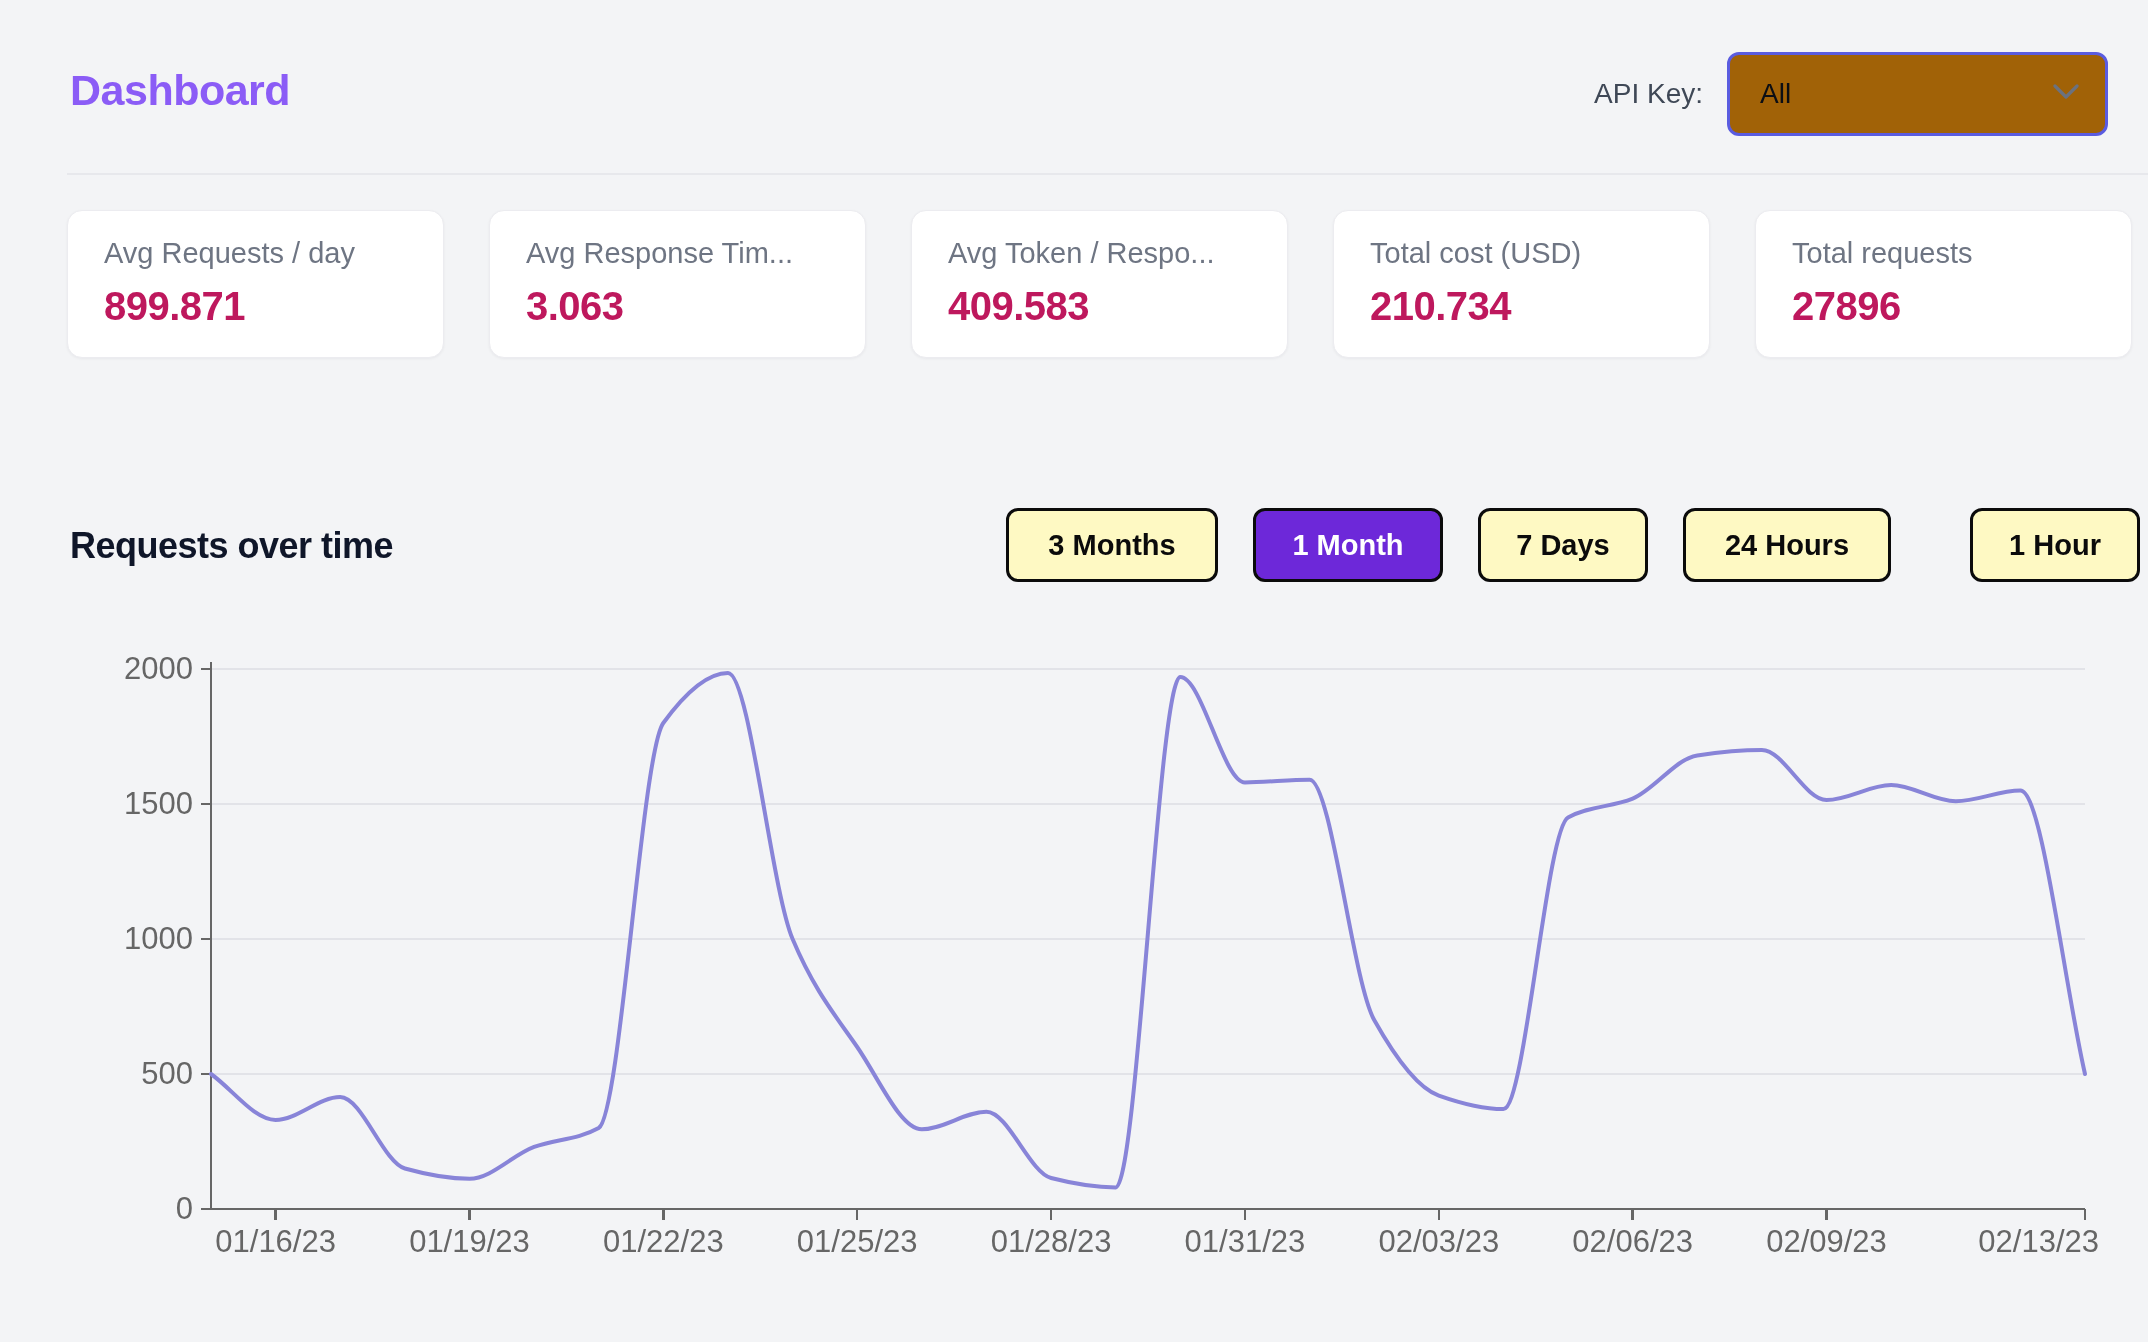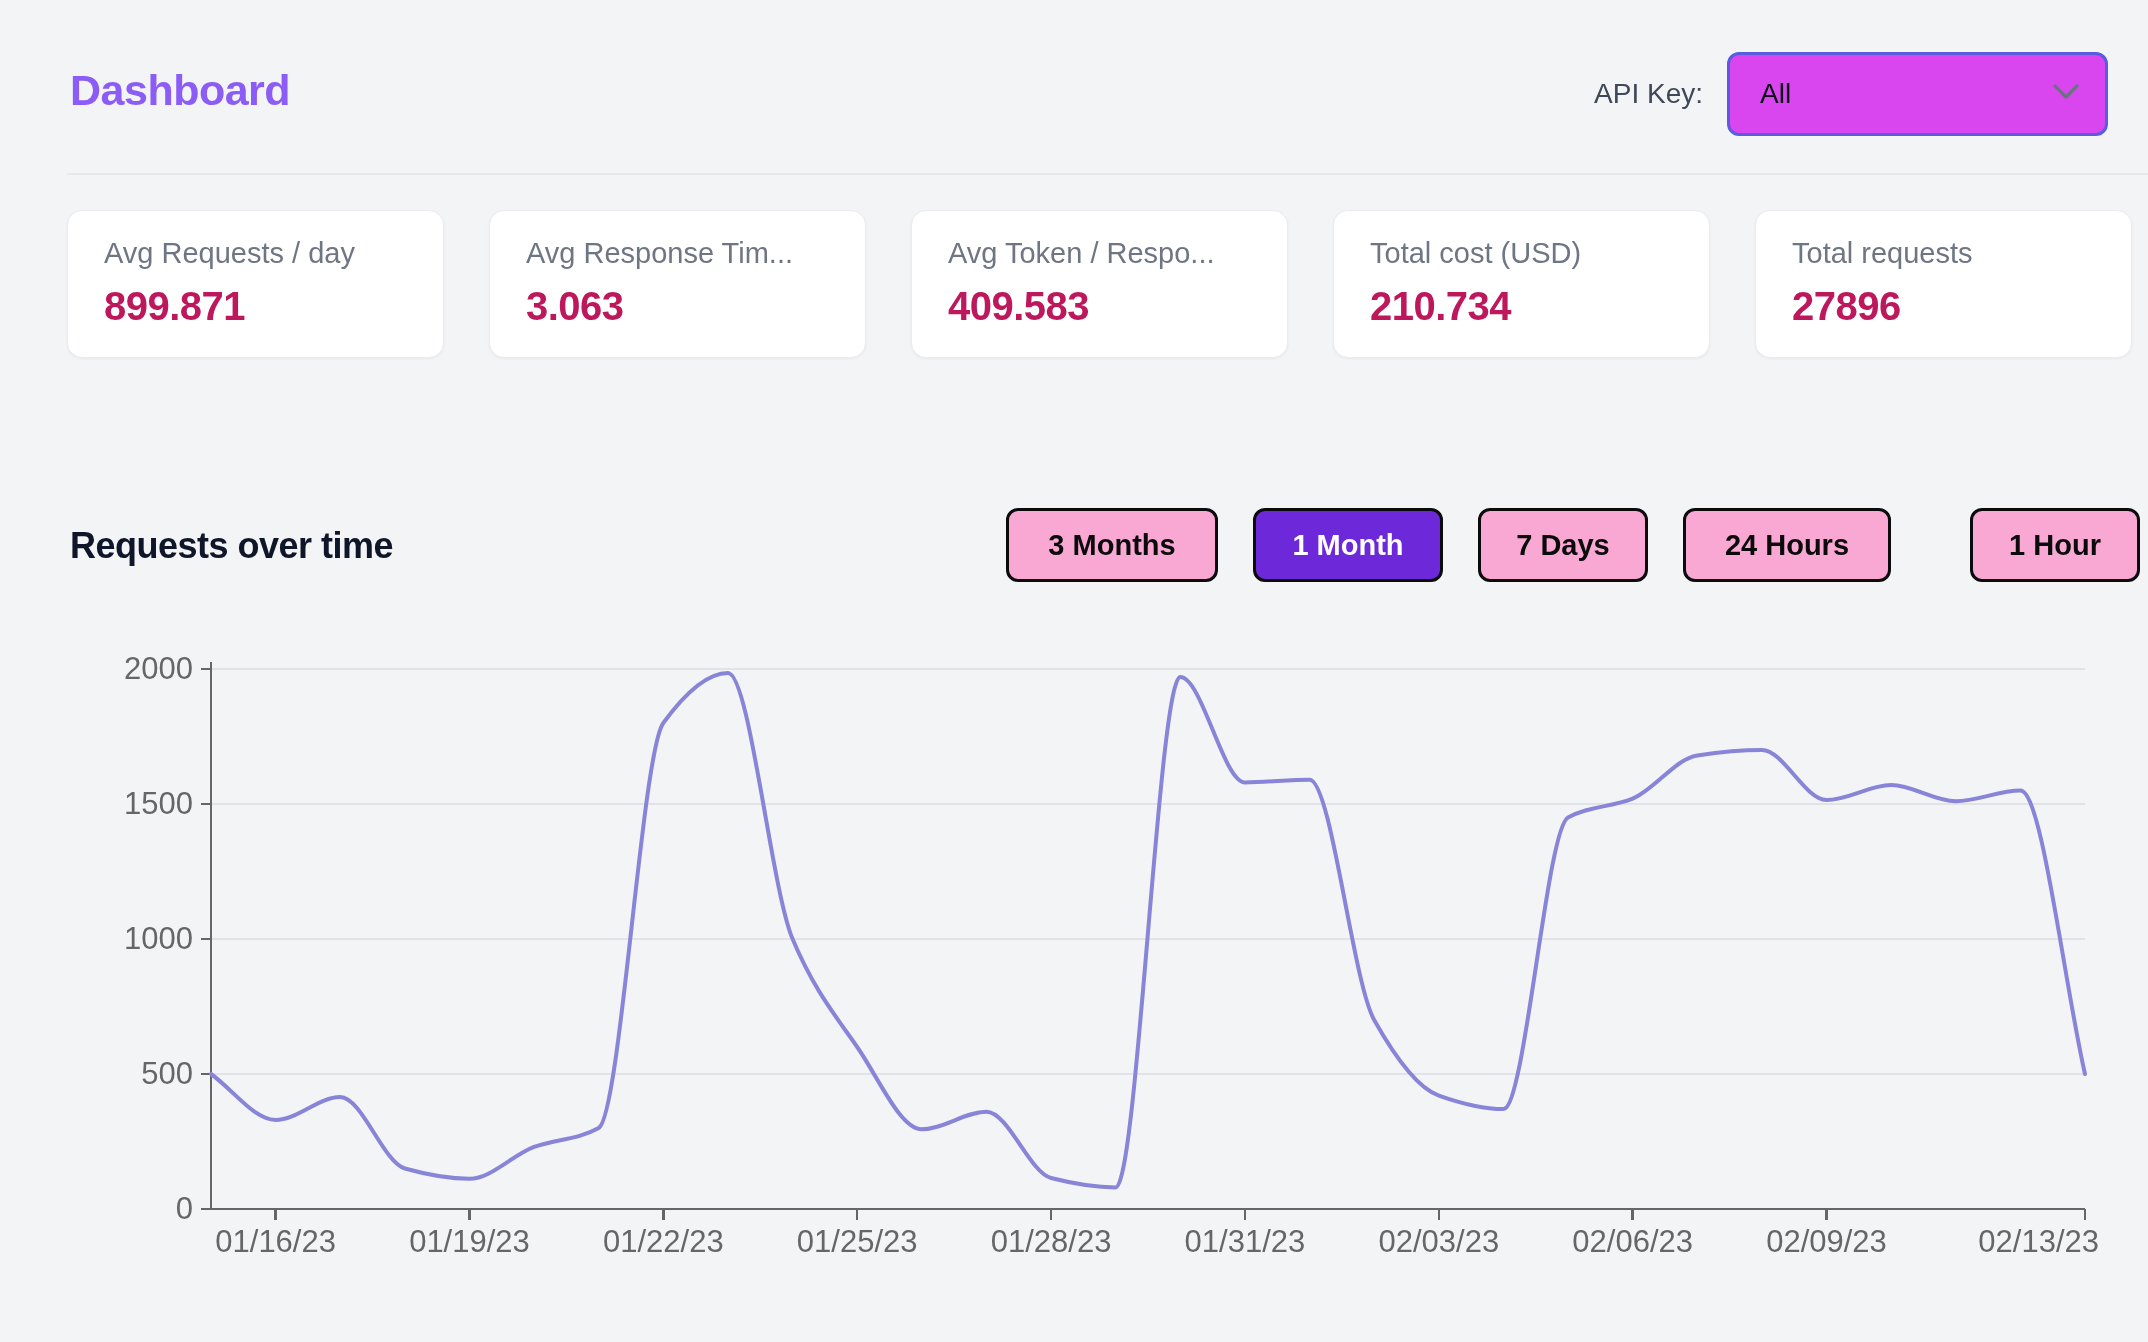--- a/index.html
+++ b/index.html
@@ -8,42 +8,42 @@
     position:relative;width:2148px;height:1342px;background:#f3f4f6;overflow:hidden;
     font-family:"Liberation Sans","DejaVu Sans",sans-serif;color:#131a27;
   }
   .page-title{
     position:absolute;left:70px;top:66px;font-size:43px;font-weight:700;
     letter-spacing:-0.5px;color:#8b5cf6;
   }
   .api-row{position:absolute;top:52px;right:40px;height:84px;display:flex;align-items:center;}
   .api-label{font-size:28px;color:#3f4856;margin-right:24px;}
   .api-select{
-    position:relative;width:381px;height:84px;background:#d946ef;border:3.5px solid #5a5ce0;
+    position:relative;width:381px;height:84px;background:#a16207;border:3.5px solid #5a5ce0;
     border-radius:12px;display:flex;align-items:center;padding:0 30px;cursor:pointer;
   }
   .api-select-value{font-size:28px;color:#0b0e14;}
   .api-select .chev{position:absolute;right:26px;top:50%;transform:translateY(-50%);}
   .divider{position:absolute;left:67px;right:0;top:173px;height:2px;background:#e7e8ec;}
   .cards{position:absolute;left:67px;top:210px;display:flex;gap:45px;}
   .card{
     width:377px;height:148px;background:#ffffff;border:1px solid #ececf0;border-radius:15px;
     padding:26px 30px 0 36px;box-shadow:0 1px 3px rgba(15,22,41,0.05);
   }
   .card-label{
     font-size:29px;color:#6e7583;white-space:nowrap;overflow:hidden;
   }
   .card-value{font-size:40px;font-weight:700;color:#be185d;margin-top:14px;letter-spacing:-0.5px;}
   .section-title{
     position:absolute;left:70px;top:525px;font-size:36px;font-weight:700;
     letter-spacing:-0.5px;color:#0f1629;
   }
   .range-buttons{position:absolute;left:1006px;top:508px;display:flex;gap:35px;}
   .range-btn{
-    height:74px;background:#f9a8d4;border:3px solid #0b0b0b;border-radius:12px;
+    height:74px;background:#fef9c3;border:3px solid #0b0b0b;border-radius:12px;
     display:flex;align-items:center;justify-content:center;
     font-size:29px;font-weight:600;color:#0b0b0b;cursor:pointer;
     font-family:"Liberation Sans","DejaVu Sans",sans-serif;padding:0;
   }
   .range-btn.selected{background:#6d28d9;color:#ffffff;}
   .range-btn:nth-child(1){width:212px;}
   .range-btn:nth-child(2){width:190px;}
   .range-btn:nth-child(3){width:170px;}
   .range-btn:nth-child(4){width:208px;}
   .range-btn:nth-child(5){width:170px;margin-left:44px;}

